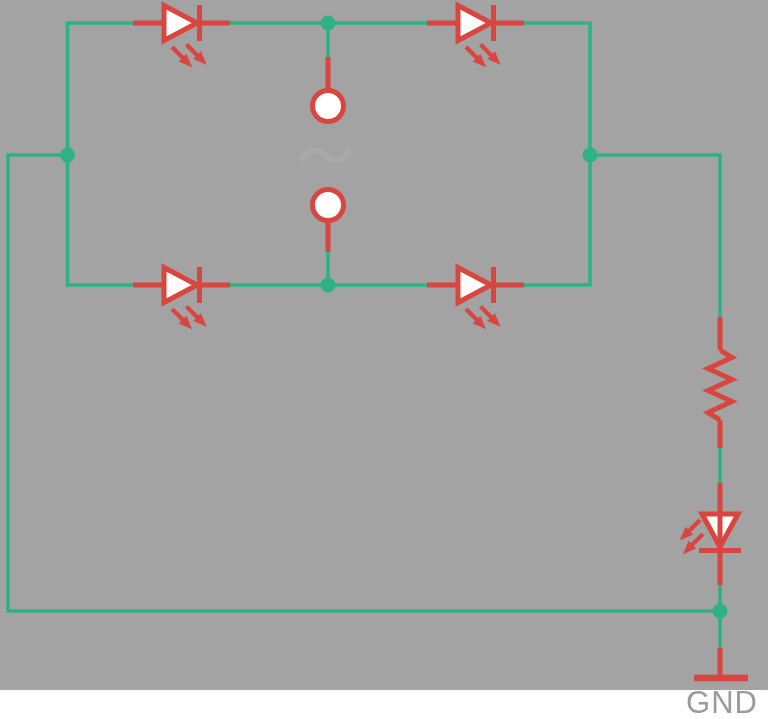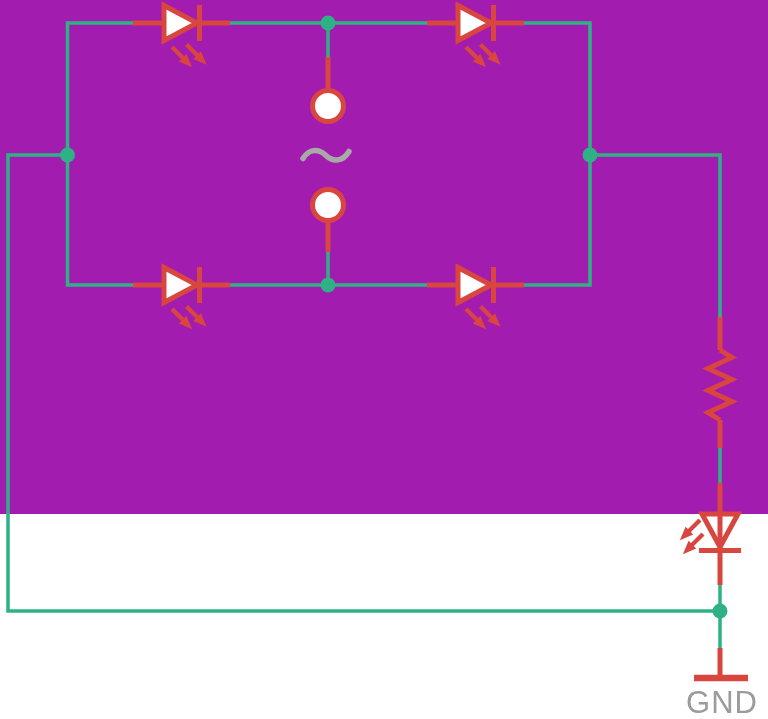--- a/index.html
+++ b/index.html
@@ -5,23 +5,23 @@
   html, body {
     margin: 0;
     padding: 0;
     background: #ffffff;
     width: 768px;
     height: 719px;
     overflow: hidden;
   }
   .canvas {
     width: 768px;
-    height: 514px;
+    height: 690px;
     position: relative;
-    background: #a21caf;
+    background: #a3a3a3;
   }
   svg { display: block; }
   text.gnd-label {
     font-family: "Liberation Sans", sans-serif;
     font-size: 31px;
     letter-spacing: 1px;
   }
 </style>
 </head>
 <body>

